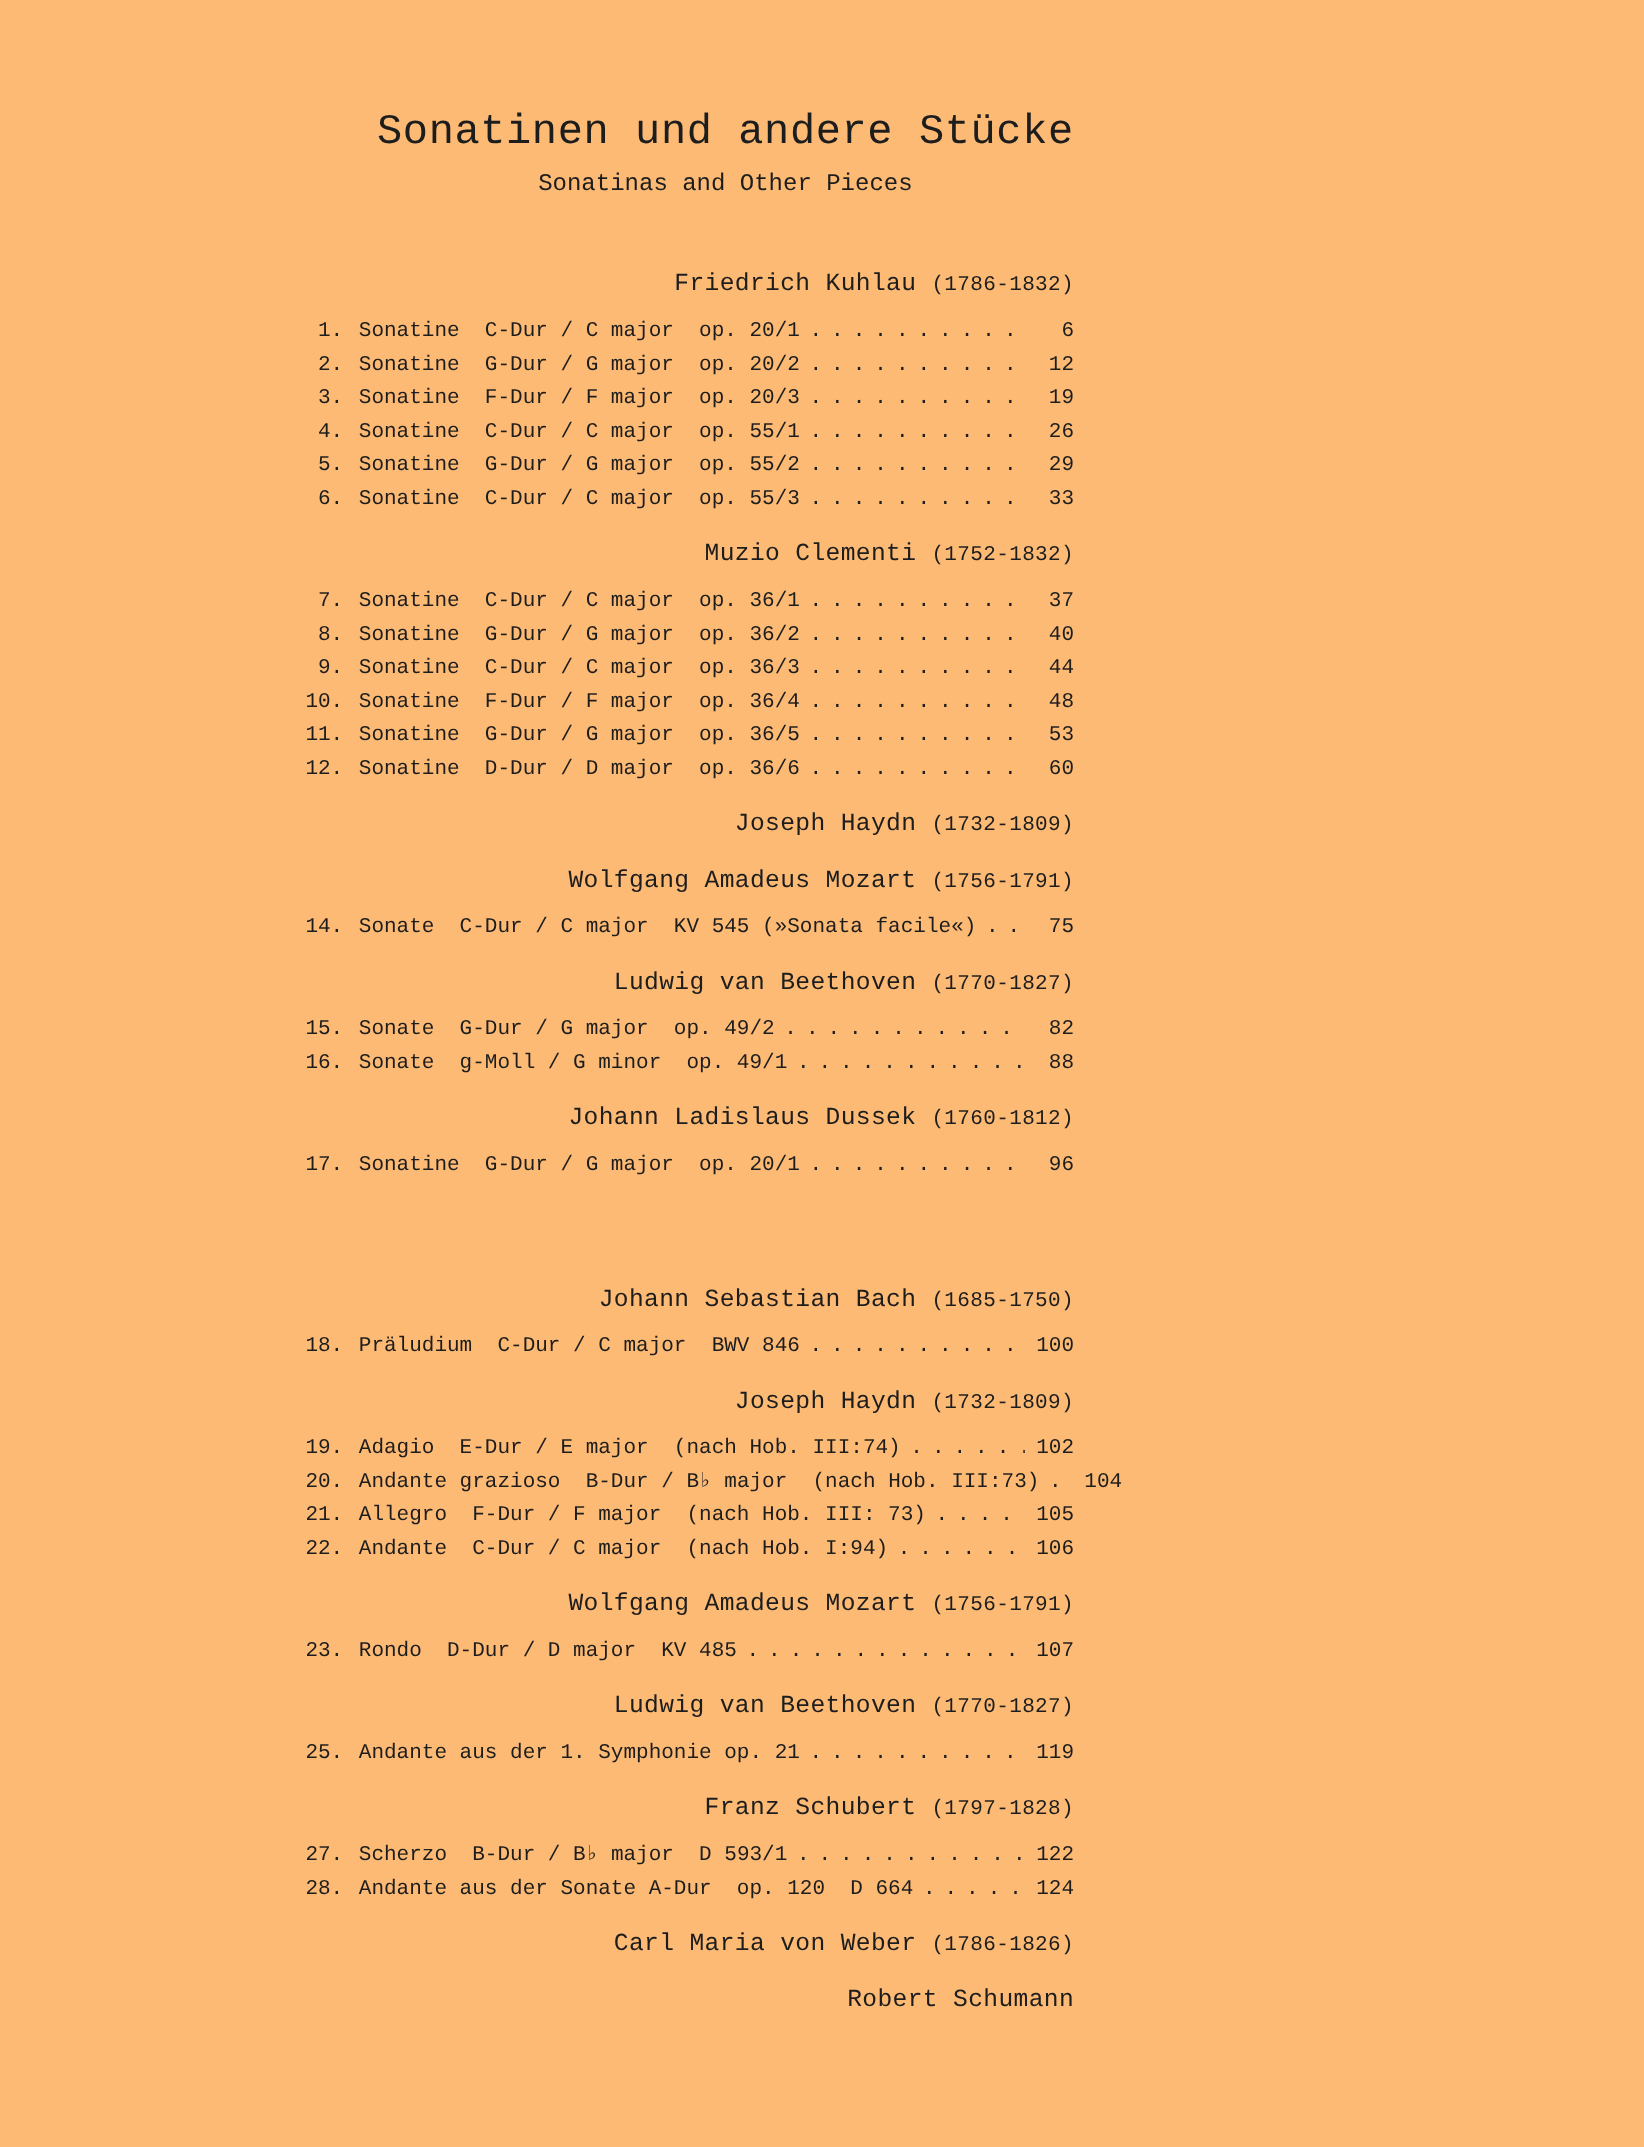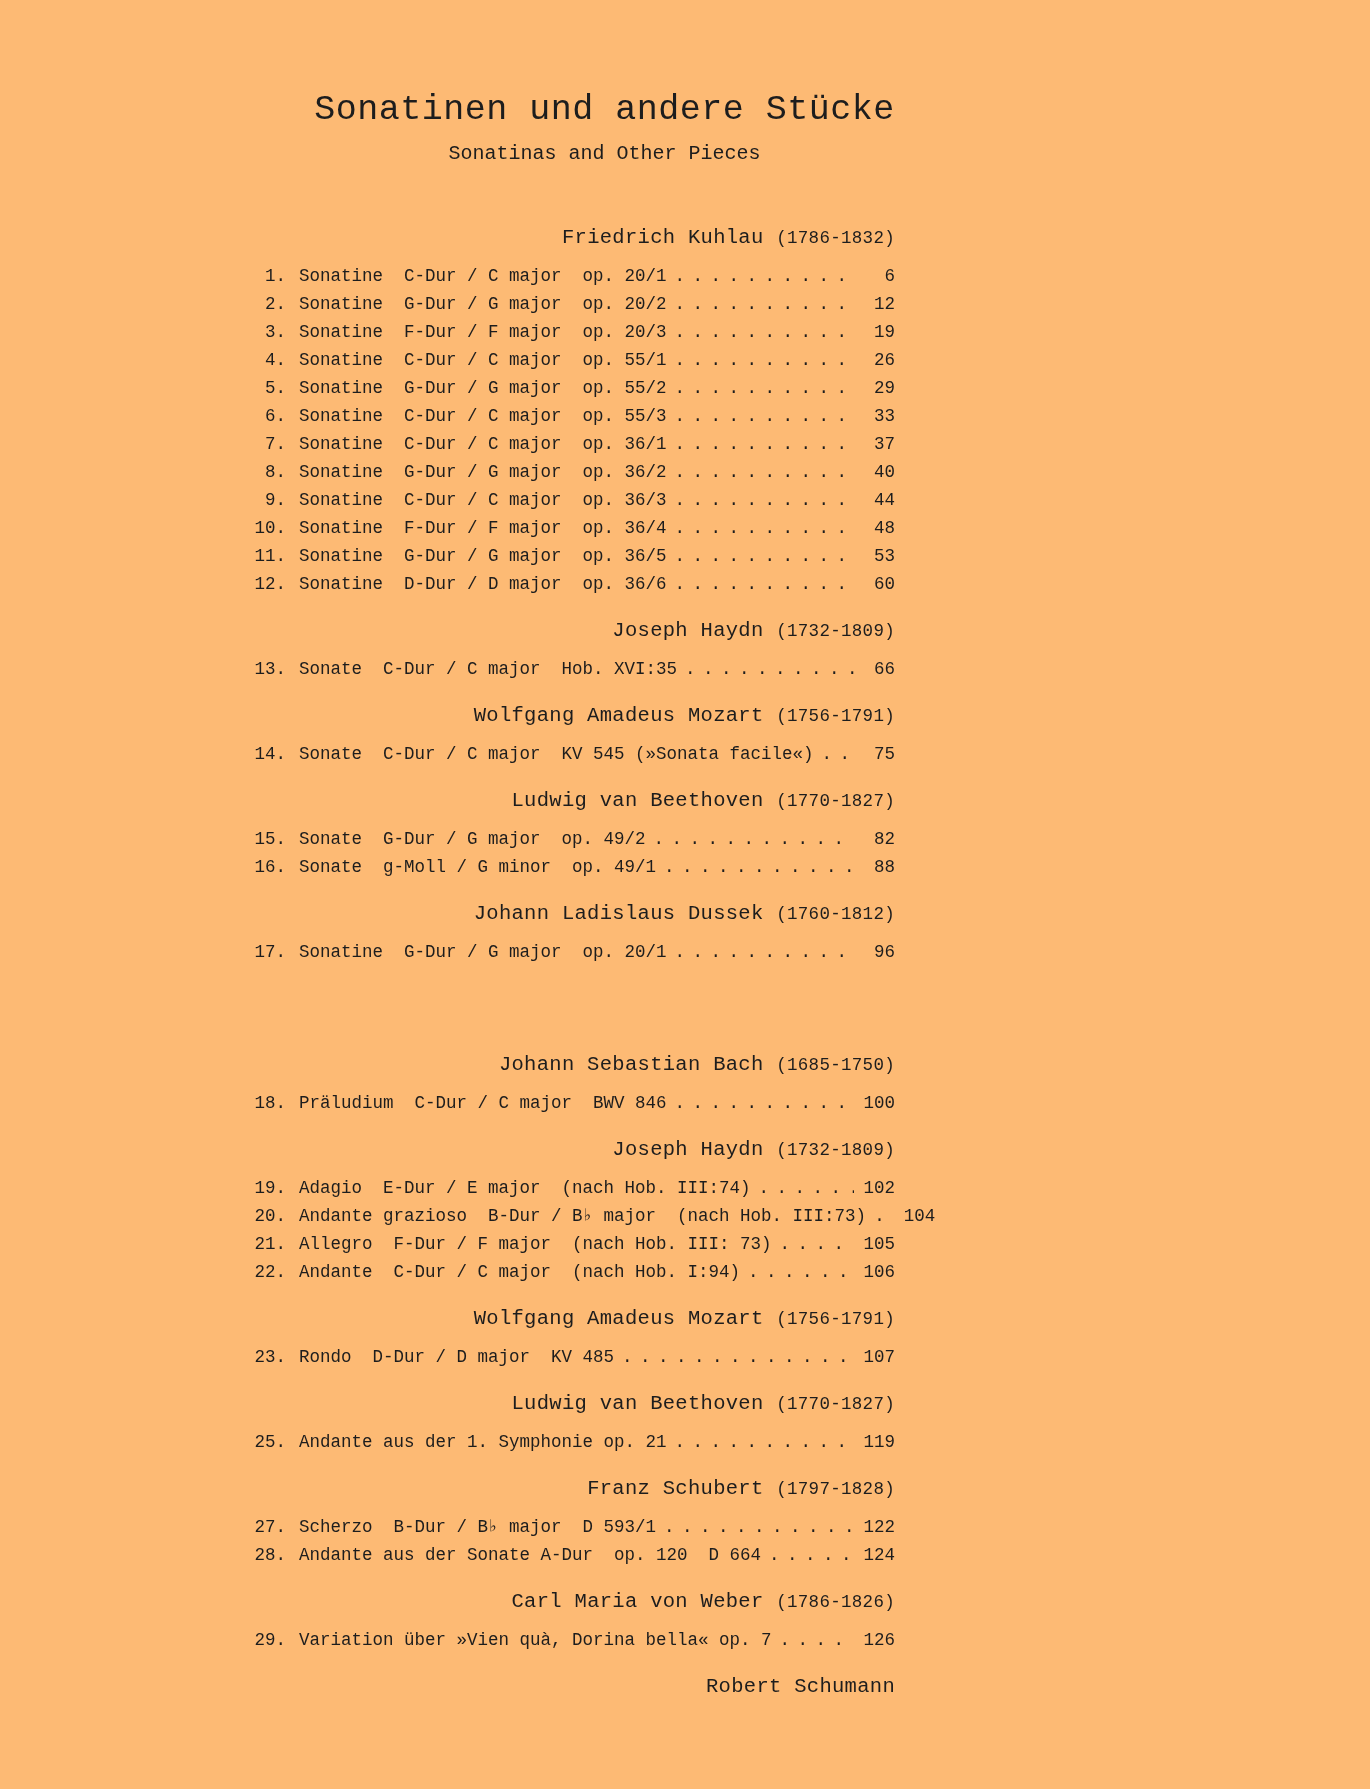--- a/index.html
+++ b/index.html
@@ -120,20 +120,21 @@
             <span class="pagenum">29</span>
           </div>
           <div class="entry">
             <span class="num">6.</span>
             <span class="etitle">Sonatine  C-Dur / C major  op. 55/3</span>
             <span class="leader"></span>
             <span class="pagenum">33</span>
           </div>
         </section>
         <section class="toc-section">
+          <h3><span>Muzio Clementi</span> <span class="dates">(1752-1832)</span></h3>
           <div class="entry">
             <span class="num">7.</span>
             <span class="etitle">Sonatine  C-Dur / C major  op. 36/1</span>
             <span class="leader"></span>
             <span class="pagenum">37</span>
           </div>
           <div class="entry">
             <span class="num">8.</span>
             <span class="etitle">Sonatine  G-Dur / G major  op. 36/2</span>
             <span class="leader"></span>
@@ -159,26 +160,20 @@
           </div>
           <div class="entry">
             <span class="num">12.</span>
             <span class="etitle">Sonatine  D-Dur / D major  op. 36/6</span>
             <span class="leader"></span>
             <span class="pagenum">60</span>
           </div>
         </section>
         <section class="toc-section">
           <h3><span>Joseph Haydn</span> <span class="dates">(1732-1809)</span></h3>
-          <div class="entry">
-            <span class="num">13.</span>
-            <span class="etitle">Sonate  C-Dur / C major  Hob. XVI:35</span>
-            <span class="leader"></span>
-            <span class="pagenum">66</span>
-          </div>
         </section>
         <section class="toc-section">
           <h3><span>Wolfgang Amadeus Mozart</span> <span class="dates">(1756-1791)</span></h3>
           <div class="entry">
             <span class="num">14.</span>
             <span class="etitle">Sonate  C-Dur / C major  KV 545 (»Sonata facile«)</span>
             <span class="leader"></span>
             <span class="pagenum">75</span>
           </div>
         </section>
@@ -270,25 +265,19 @@
           </div>
           <div class="entry">
             <span class="num">28.</span>
             <span class="etitle">Andante aus der Sonate A-Dur  op. 120  D 664</span>
             <span class="leader"></span>
             <span class="pagenum">124</span>
           </div>
         </section>
         <section class="toc-section">
           <h3><span>Carl Maria von Weber</span> <span class="dates">(1786-1826)</span></h3>
-          <div class="entry">
-            <span class="num">29.</span>
-            <span class="etitle">Variation über »Vien quà, Dorina bella« op. 7</span>
-            <span class="leader"></span>
-            <span class="pagenum">126</span>
-          </div>
         </section>
         <section class="toc-section">
           <h3><span>Robert Schumann</span> </h3>
         </section>
       </div>
   </div>
 </div>
 
 </body></html>

